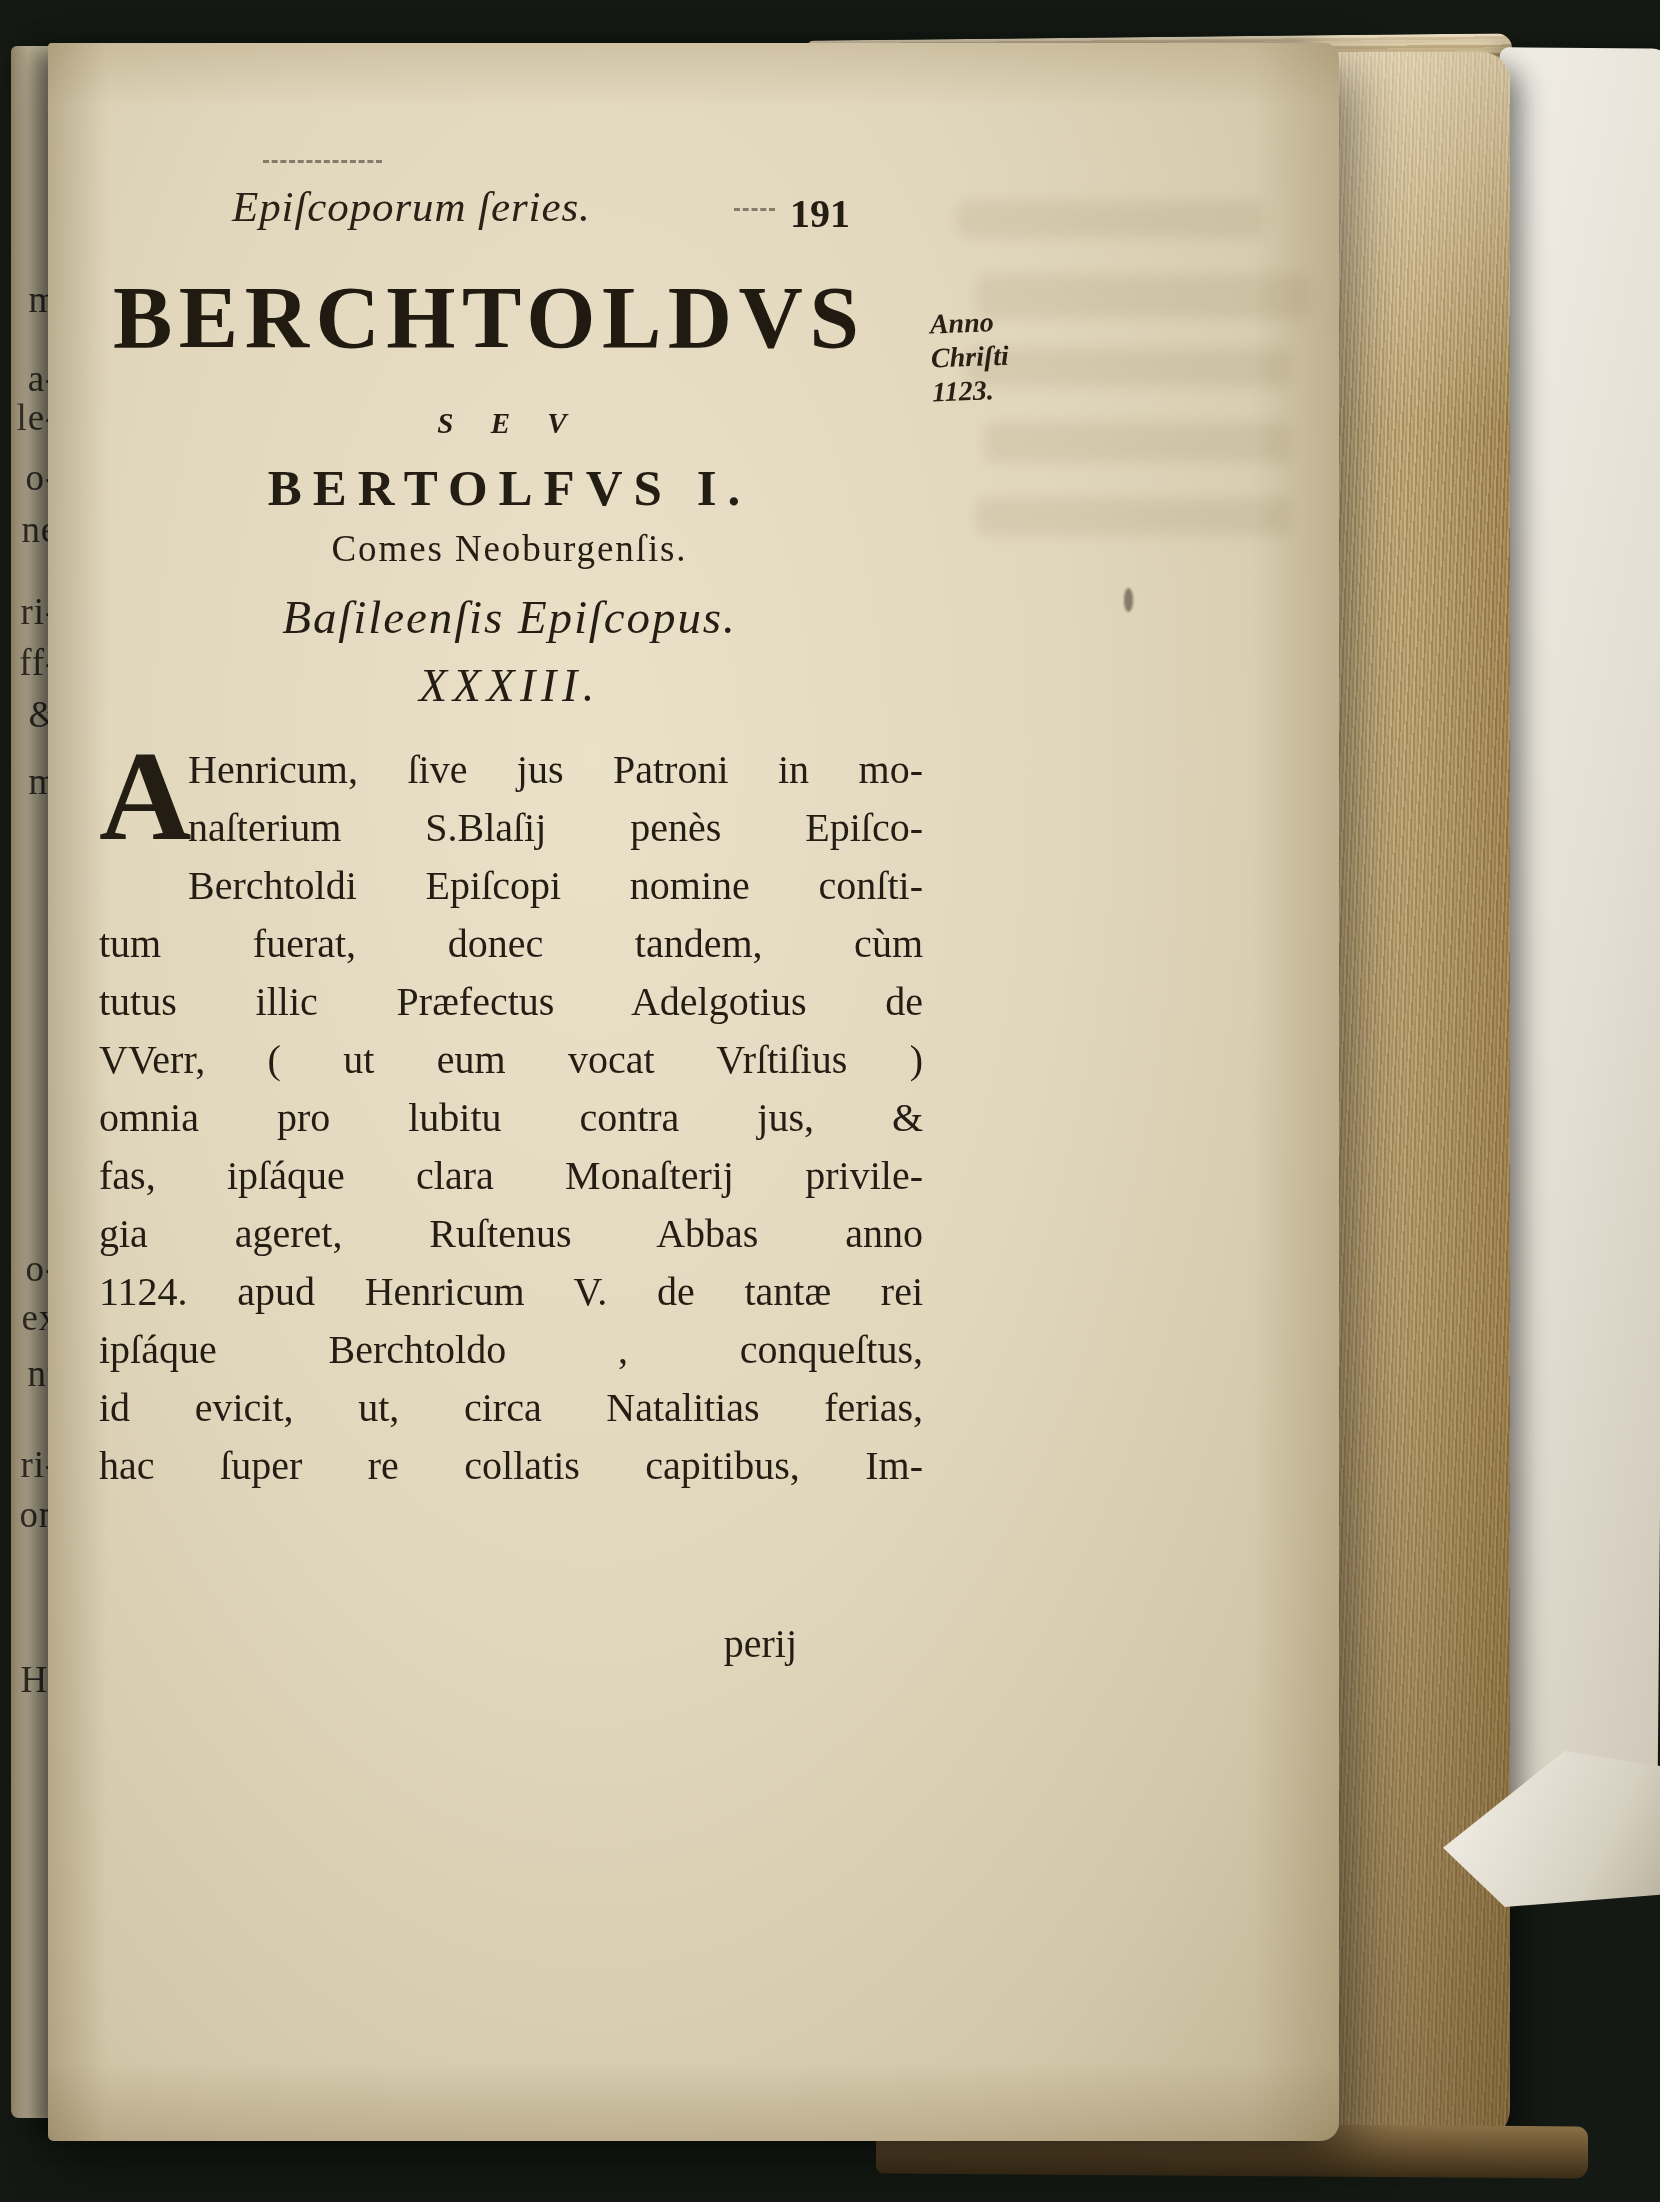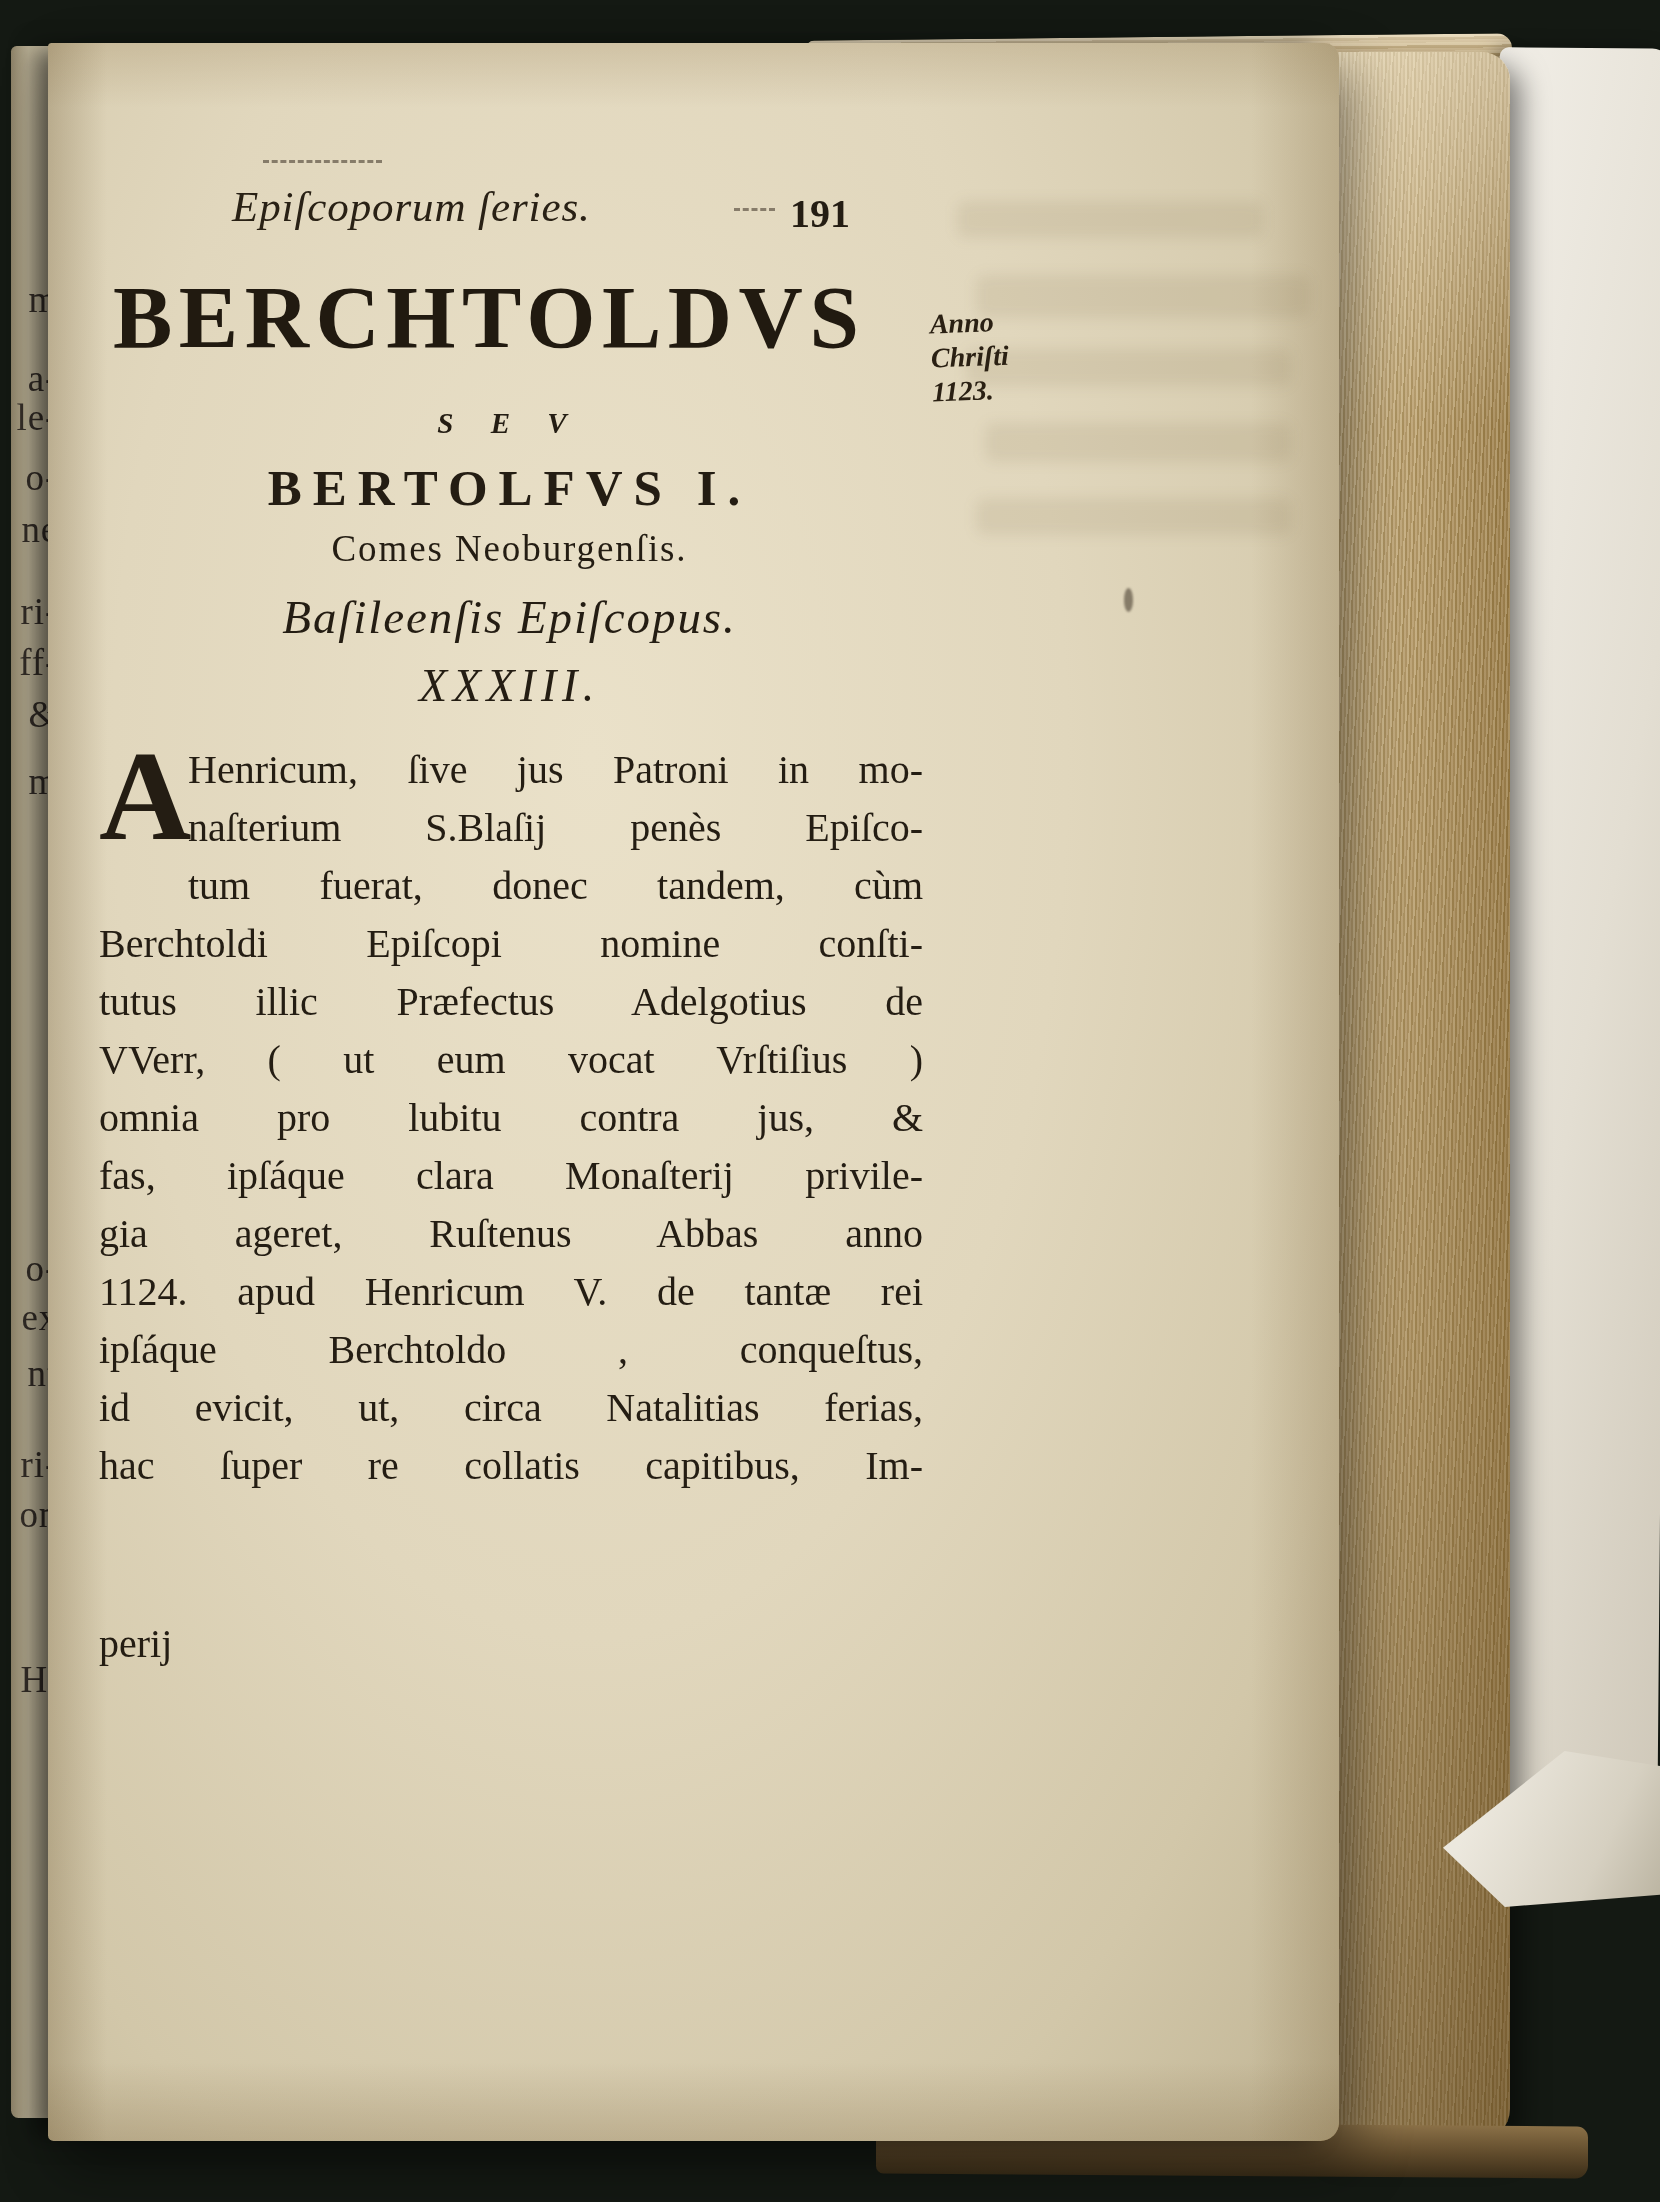--- a/index.html
+++ b/index.html
@@ -120,22 +120,22 @@
   .drop-cap {
     float: left; width: 89px; height: 117px;
     font-size: 128px; line-height: 111px; font-weight: 700;
     text-align: center;
   }
   .body-line {
     text-align: justify; text-align-last: justify;
     white-space: nowrap; overflow: visible;
   }
   .catchword {
-    position: absolute; left: 51px; top: 1577px; width: 824px;
-    padding-right: 109px; text-align: left;
+    position: absolute; left: 34px; top: 1577px; width: 824px;
+    padding-right: 109px; text-align: right;
     font-size: 40px;
   }
 </style>
 </head>
 <body>
 
 <div class="stage">
 
   <div class="top-edge"></div>
   <div class="guard-sheet"></div>
@@ -187,22 +187,22 @@
     <div class="center-band seu">S E V</div>
     <div class="center-band alt-name">BERTOLFVS I.</div>
     <div class="center-band comes">Comes Neoburgenſis.</div>
     <div class="center-band basil">Baſileenſis Epiſcopus.</div>
     <div class="center-band ordinal">XXXIII.</div>
 
     <div class="body-text">
       <span class="drop-cap">A</span>
       <div class="body-line">Henricum, ſive jus Patroni in mo-</div>
       <div class="body-line">naſterium S.Blaſij penès Epiſco-</div>
+      <div class="body-line">Berchtoldi Epiſcopi nomine conſti-</div>
       <div class="body-line">tum fuerat, donec tandem, cùm</div>
-      <div class="body-line">Berchtoldi Epiſcopi nomine conſti-</div>
       <div class="body-line">tutus illic Præfectus Adelgotius de</div>
       <div class="body-line">VVerr, ( ut eum vocat Vrſtiſius )</div>
       <div class="body-line">omnia pro lubitu contra jus, &amp;</div>
       <div class="body-line">fas, ipſáque clara Monaſterij privile-</div>
       <div class="body-line">gia ageret, Ruſtenus Abbas anno</div>
       <div class="body-line">1124. apud Henricum V. de tantæ rei</div>
       <div class="body-line">ipſáque Berchtoldo , conqueſtus,</div>
       <div class="body-line">id evicit, ut, circa Natalitias ferias,</div>
       <div class="body-line">hac ſuper re collatis capitibus, Im-</div>
     </div>

